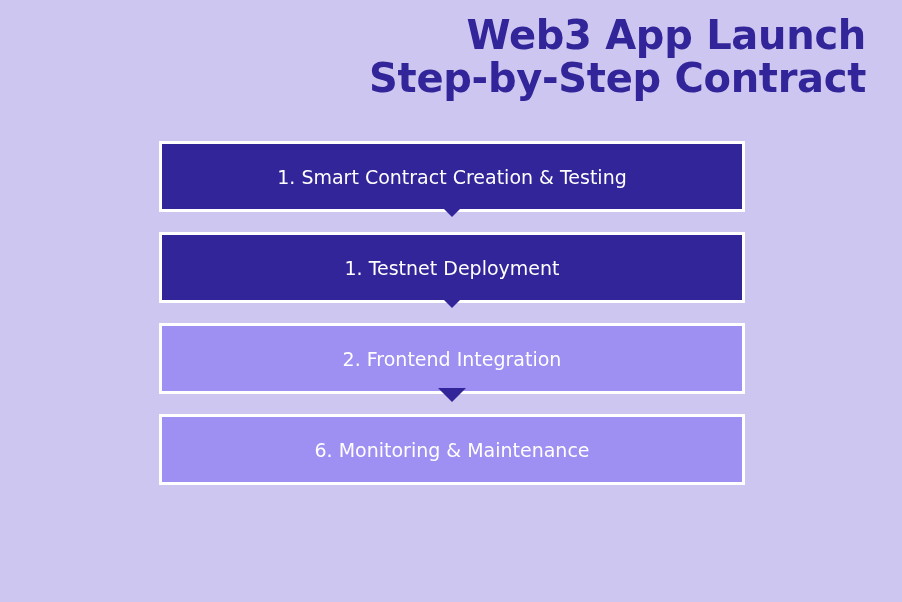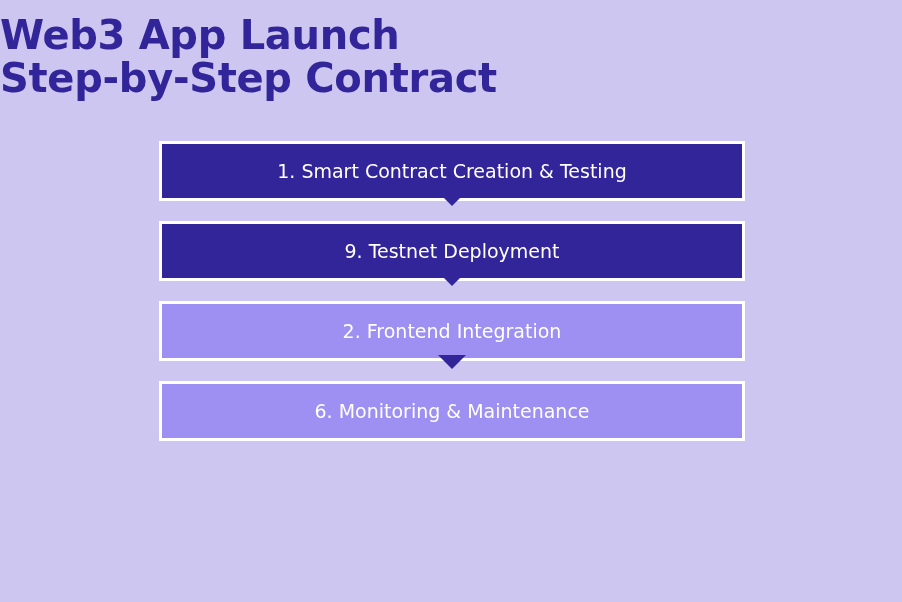--- a/index.html
+++ b/index.html
@@ -20,21 +20,21 @@
     height: 602px;
     box-sizing: border-box;
   }
 
   
   .title {
     position: absolute;
     top: 14px;
     left: 0;
     width: 866px;
-    text-align: left;
+    text-align: right;
     color: #322499;
     font-family: "DejaVu Sans", sans-serif;
     font-weight: bold;
     font-size: 40px;
     line-height: 43px;
     letter-spacing: -0.3px;
   }
   .title-line {
     display: block;
     white-space: nowrap;
@@ -45,21 +45,21 @@
     position: absolute;
     top: 141px;
     left: 159px;
     width: 586px;
   }
 
   .step {
     position: relative;
     box-sizing: border-box;
     width: 586px;
-    height: 60px;
+    height: 71px;
     border: 3px solid #ffffff;
     margin-bottom: 20px;
     display: flex;
     align-items: center;
     justify-content: center;
   }
   .step:last-child {
     margin-bottom: 0;
   }
 
@@ -113,21 +113,21 @@
 
   <div class="flow">
 
     <div class="step dark">
       <span class="step-label">1. Smart Contract Creation &amp; Testing</span>
       <span class="arrow"></span>
     </div>
 
 
     <div class="step dark">
-      <span class="step-label">9. Testnet Deployment</span>
+      <span class="step-label">1. Testnet Deployment</span>
       <span class="arrow"></span>
     </div>
 
     <div class="step light">
       <span class="step-label">2. Frontend Integration</span>
       <span class="arrow"></span>
     </div>
 
 
     <div class="step light">

